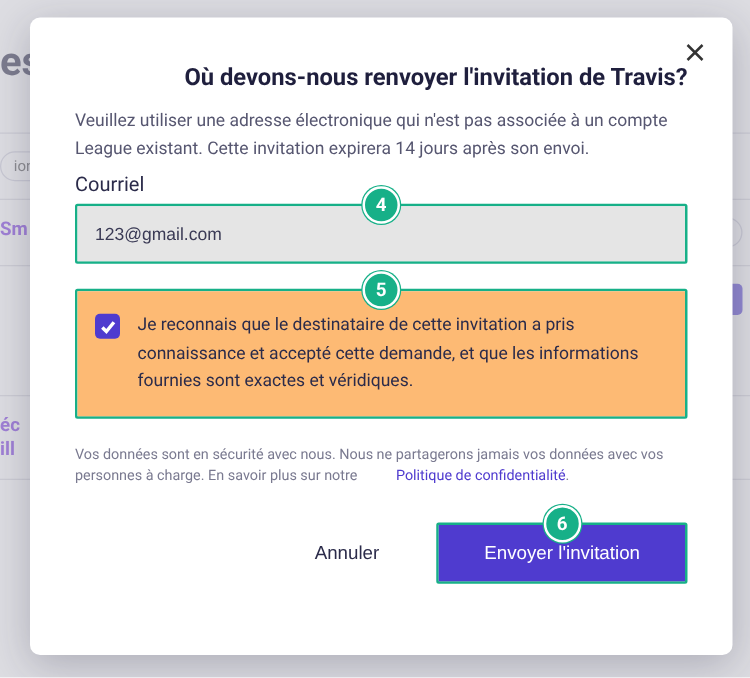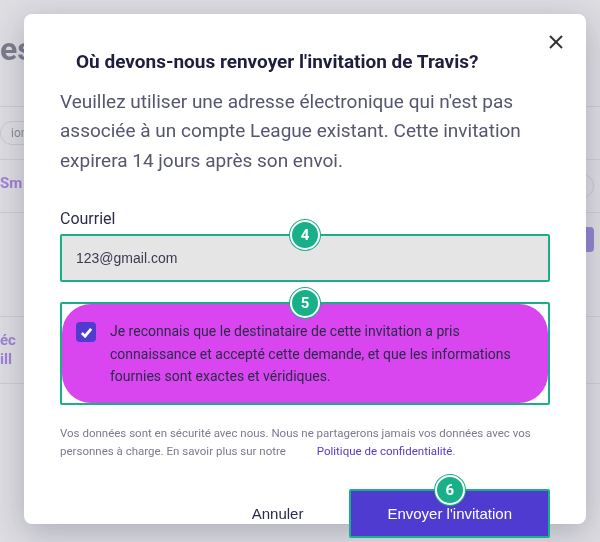--- a/index.html
+++ b/index.html
@@ -46,24 +46,25 @@
   .close {
     position:absolute; top:16px; right:18px;
     width:24px; height:24px;
     display:flex; align-items:center; justify-content:center;
     cursor:pointer; color:#333;
   }
   .close svg { width:16px; height:16px; stroke:#333; stroke-width:2; }
   .title {
     font-size:19px; font-weight:700; color:#1f1f3d;
     margin: 6px 0 14px 16px;
+    text-align: right;
   }
   .subtitle {
-    font-size:19px; color:#565670; line-height:1.55;
-    margin-bottom:34px;
+    font-size:14px; color:#565670; line-height:1.55;
+    margin-bottom:8px;
   }
   .label {
     font-size:16px; color:#2b2b4a; margin-bottom:6px;
   }
   .hl-box {
     border:2px solid #17b088;
     border-radius:2px;
     position:relative;
     margin-bottom:20px;
   }
@@ -74,22 +75,21 @@
     font-size:14px;
     background:#e5e5e5;
     color:#3a3a55;
     outline:none;
   }
   .check-wrap {
     display:flex;
     align-items:flex-start;
     gap:14px;
     padding:16px 18px 16px 14px;
-    background:#d946ef;
-    border-radius:29px;
+    background:#fdba74;
   }
   .checkbox {
     width:20px; height:20px; min-width:20px;
     background:#4f3bcf;
     border-radius:4px;
     display:flex; align-items:center; justify-content:center;
     margin-top:2px;
     cursor:pointer;
   }
   .checkbox svg { width:13px; height:13px; stroke:#fff; stroke-width:3; fill:none; }

